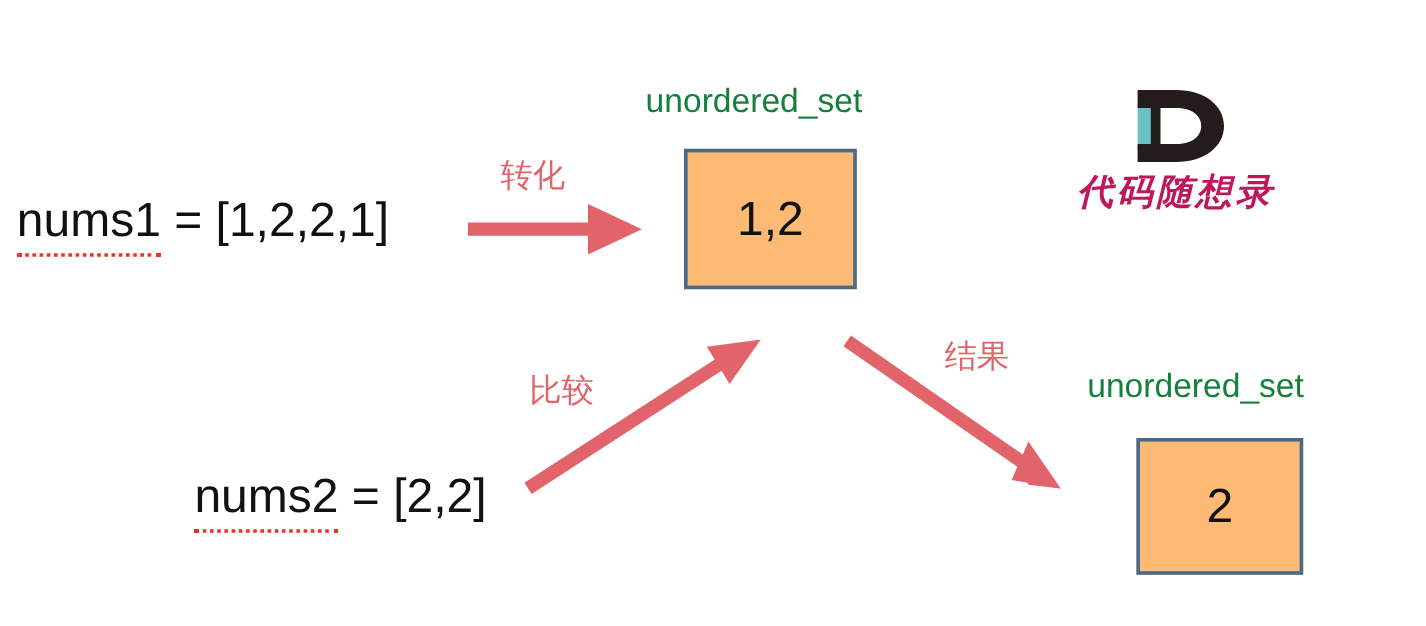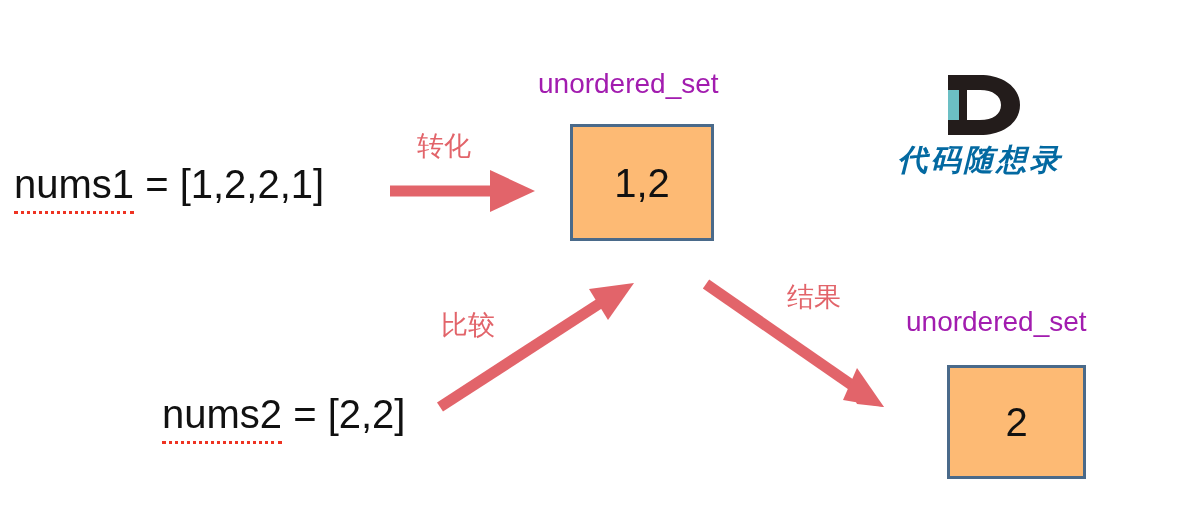--- a/index.html
+++ b/index.html
@@ -55,21 +55,21 @@
   .setbox .boxval {
     font-family: "Liberation Sans", "DejaVu Sans", sans-serif;
     font-size: 40px;
     color: #111111;
     line-height: 1;
   }
   .boxlabel {
     position: absolute;
     font-family: "Liberation Sans", "DejaVu Sans", sans-serif;
     font-size: 28px;
-    color: #a21caf;
+    color: #15803d;
     white-space: nowrap;
   }
 
   
   .arrowlabel {
     position: absolute;
     font-family: "Liberation Sans", "DejaVu Sans", sans-serif;
     font-size: 27px;
     color: #e2646a;
     white-space: nowrap;
@@ -100,21 +100,21 @@
   }
   #logo .dmark svg { display: block; margin: 0 auto; }
   #logo .brandtext {
     margin-top: 2px;
     text-align: center;
     font-family: "Liberation Serif", "DejaVu Serif", serif;
     font-weight: bold;
     font-style: italic;
     font-size: 30px;
     letter-spacing: 3px;
-    color: #0369a1;
+    color: #be185d;
     white-space: nowrap;
   }
 </style>
 </head>
 <body>
 
 <div id="canvas">
 
   <svg id="arrows" viewBox="0 0 1188 522" width="1188" height="522">
 

